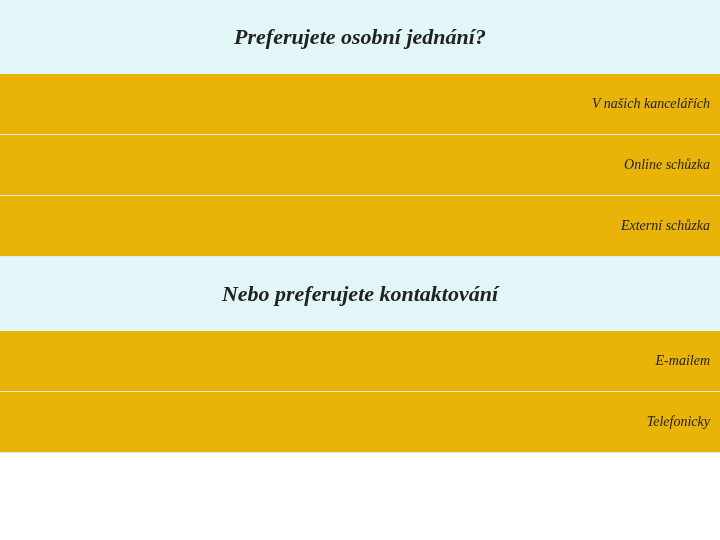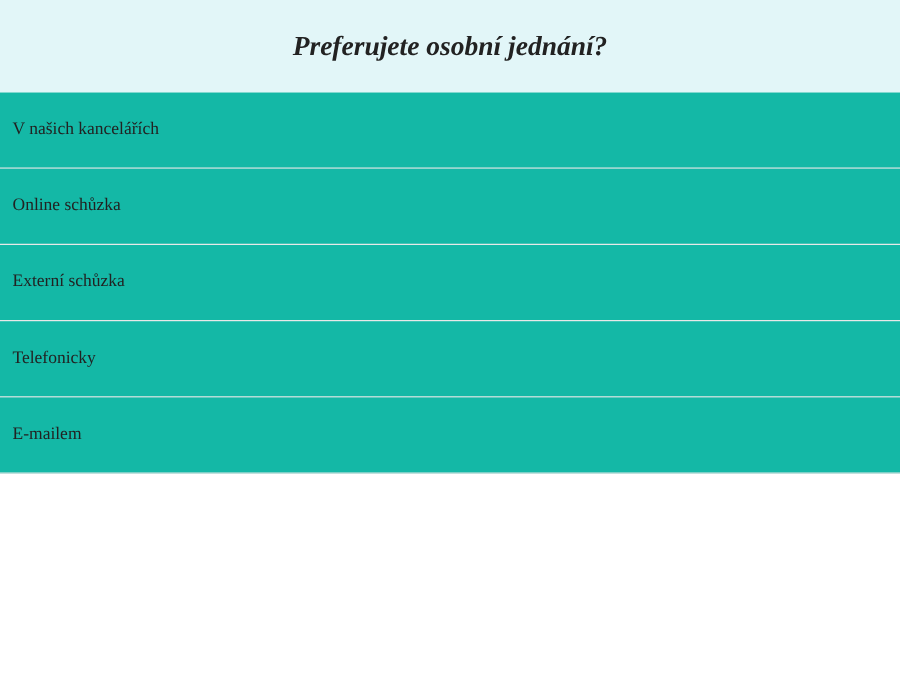--- a/index.html
+++ b/index.html
@@ -17,24 +17,25 @@
   .section-header {
     background: #e2f6f8;
     text-align: center;
     padding: 24px 23px;
     font-size: 22px;
     font-weight: bold;
     font-style: italic;
     color: #222;
   }
   .option {
-    background: #14b8a6;
-    text-align: left;
+    background: #eab308;
+    text-align: right;
     padding: 22px 10px;
     font-size: 14px;
+    font-style: italic;
     color: #222;
     border-bottom: 1px solid #e8e8e8;
     cursor: pointer;
   }
   .option:first-of-type {
     border-top: 1px solid #e8e8e8;
   }
 </style>
 </head>
 <body>
@@ -47,20 +48,23 @@
   <div class="option">
     <span>V našich kancelářích</span>
   </div>
   <div class="option">
     <span>Online schůzka</span>
   </div>
   <div class="option">
     <span>Externí schůzka</span>
   </div>
 
-  <div class="option">
-    <span>Telefonicky</span>
+  <div class="section-header">
+    <span>Nebo preferujete kontaktování</span>
   </div>
   <div class="option">
     <span>E-mailem</span>
+  </div>
+  <div class="option">
+    <span>Telefonicky</span>
   </div>
 
 </div>
 
 </body></html>

